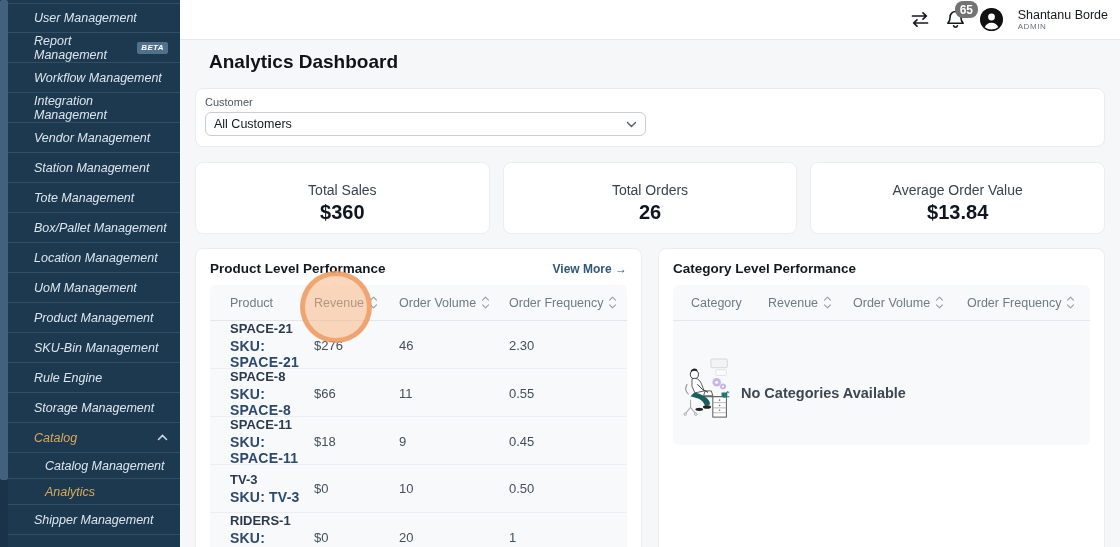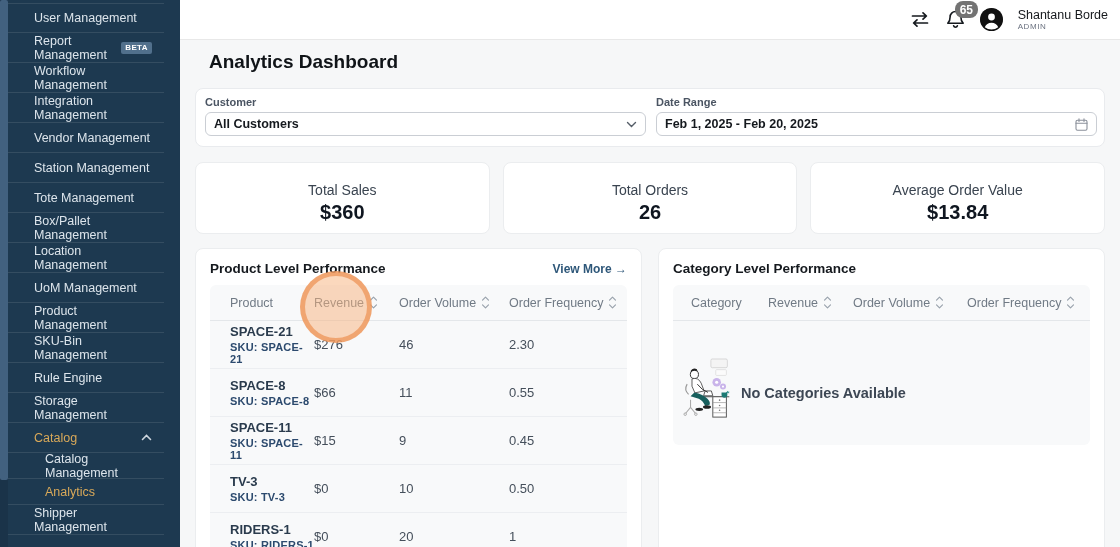--- a/index.html
+++ b/index.html
@@ -3,21 +3,21 @@
 <meta charset="utf-8">
 <style>
   * { margin:0; padding:0; box-sizing:border-box; }
   html,body { width:1120px; height:547px; overflow:hidden; }
   body { font-family:"Liberation Sans", sans-serif; background:#f6f7f8; position:relative; }
 
   
   .sidebar { position:absolute; left:0; top:0; width:180px; height:547px; background:#1d3950; z-index:10; }
   .side-track { position:absolute; left:0; top:0; width:8px; height:547px; background:#1a3349; }
   .side-thumb { position:absolute; left:0; top:0; width:8px; height:480px; background:#42617f; border-radius:2px; }
-  .nav { position:absolute; left:8px; top:0; right:16px; }
+  .nav { position:absolute; left:8px; top:0; right:0;font-style:italic; }
   .nav-item { height:30px; display:flex; align-items:center; padding:0 12px 0 26px;
               border-bottom:1px solid rgba(255,255,255,.1); color:#dde5ec; font-size:12.5px; cursor:pointer; }
   .nav-item.first { margin-top:3px; border-top:1px solid rgba(255,255,255,.1); }
   .nav-item.sub { height:26px; padding-left:37px; }
   .nav-item.active { color:#d9a959; }
   .beta { background:#51708c; color:#fff; font-size:8px; font-weight:bold; letter-spacing:.4px;
           padding:2px 4px; border-radius:2px; margin-left:6px; line-height:1; }
   .chev-up { margin-left:auto; display:flex; align-items:center; }
 
   
@@ -31,21 +31,21 @@
   .userbox { line-height:1.15; }
   .user-name { font-size:12.5px; color:#16191d;text-align:center; }
   .user-role { font-size:8px; color:#6b7280; letter-spacing:.6px; }
 
   
   .main { position:absolute; left:180px; top:40px; width:940px; height:507px; background:#f6f7f8; overflow:hidden; }
   .page-title { position:absolute; left:29px; top:11px; font-size:19px; font-weight:bold; color:#101418; }
 
   .filter-card { position:absolute; left:15px; top:48px; width:910px; height:59px; background:#fff;
                  border:1px solid #e9ebee; border-radius:8px; }
-  .fgroup { position:absolute; top:7px; width:441px;font-weight:bold; }
+  .fgroup { position:absolute; top:7px; width:441px; }
   .fgroup.g1 { left:9px; } .fgroup.g2 { left:460px; }
   .flabel { font-size:11px; color:#4b5563; }
   .fctrl { margin-top:4px; height:24px; border:1px solid #caced4; border-radius:6px; background:#fff;
            display:flex; align-items:center; justify-content:space-between; padding:0 8px; font-size:12.5px;
            color:#15191e; cursor:pointer; }
 
   .stats { position:absolute; left:15px; top:122px; width:910px; display:flex; gap:13px; }
   .stat-card { flex:1; height:72px; background:#fff; border:1px solid #ebedef; border-radius:8px;
                text-align:center; padding-top:19px; }
   .stat-label { font-size:14px; color:#3a4450; }
@@ -59,21 +59,21 @@
   .view-more { font-size:12px; font-weight:bold; color:#2e5779; cursor:pointer; }
 
   .table-box { margin:0 14px; background:#f8f9fa; border-radius:6px; overflow:hidden; }
   .t-head { display:grid; height:36px; align-items:center; color:#707a85; font-size:12.5px;
             border-bottom:1px solid #e4e7ea; }
   .t-row { display:grid; height:48px; align-items:center; border-bottom:1px solid #eceef1; }
   .grid-p { grid-template-columns:84px 85px 110px auto; padding-left:20px; }
   .grid-c { grid-template-columns:77px 85px 114px auto; padding-left:18px; }
   .th { display:flex; align-items:center; gap:5px; cursor:pointer; }
   .p-name { font-size:13px; font-weight:bold; color:#2a3b4d; }
-  .p-sku { font-size:11px; font-weight:bold; color:#2c4a6e; margin-top:2px; letter-spacing:.2px; }
+  .p-sku { font-size:14px; font-weight:bold; color:#2c4a6e; margin-top:2px; letter-spacing:.2px; }
   .val { font-size:13px; color:#454f5b; }
 
   .empty { height:124px; display:flex; flex-direction:row; align-items:center; justify-content:flex-start; padding-top:11px; }
   .empty-text { font-size:14.5px; font-weight:bold; color:#3d4754; margin-top:8px; }
 
   .spotlight { position:absolute; left:120px; top:231px; width:72px; height:72px; border-radius:50%;
                background:rgba(247,178,124,.5); border:5px solid rgba(238,146,84,.72); pointer-events:none; z-index:6; }
 </style>
 </head>
 <body>
@@ -179,30 +179,20 @@
   <div class="filter-card">
     <div class="fgroup g1">
       <div class="flabel">Customer</div>
       <div class="fctrl">
         <span>All Customers</span>
         <svg width="11" height="7" viewBox="0 0 11 7">
             <path d="M1.5 1.5 L5.5 5.5 L9.5 1.5" fill="none" stroke="#555e68" stroke-width="1.4" stroke-linecap="round"></path>
           </svg>
       </div>
     </div>
-    <div class="fgroup g2">
-      <div class="flabel">Date Range</div>
-      <div class="fctrl">
-        <span>Feb 1, 2025 - Feb 20, 2025</span>
-        <svg width="13" height="13" viewBox="0 0 13 13">
-          <rect x="1" y="2.2" width="11" height="10" rx="1.5" fill="none" stroke="#8a909a" stroke-width="1.1"></rect>
-          <path d="M1 5.2 H12 M4 .8 V3.4 M9 .8 V3.4" stroke="#8a909a" stroke-width="1.1" fill="none" stroke-linecap="round"></path>
-        </svg>
-      </div>
-    </div>
   </div>
 
   <div class="stats">
     <div class="stat-card">
       <div class="stat-label">Total Sales</div>
       <div class="stat-value">$360</div>
     </div>
     <div class="stat-card">
       <div class="stat-label">Total Orders</div>
       <div class="stat-value">26</div>
@@ -259,21 +249,21 @@
           </div>
         <div class="val">$66</div>
         <div class="val">11</div>
         <div class="val">0.55</div>
       </div>
       <div class="t-row grid-p">
         <div>
             <div class="p-name">SPACE-11</div>
             <div class="p-sku">SKU: SPACE-11</div>
           </div>
-        <div class="val">$15</div>
+        <div class="val">$18</div>
         <div class="val">9</div>
         <div class="val">0.45</div>
       </div>
       <div class="t-row grid-p">
         <div>
             <div class="p-name">TV-3</div>
             <div class="p-sku">SKU: TV-3</div>
           </div>
         <div class="val">$0</div>
         <div class="val">10</div>

